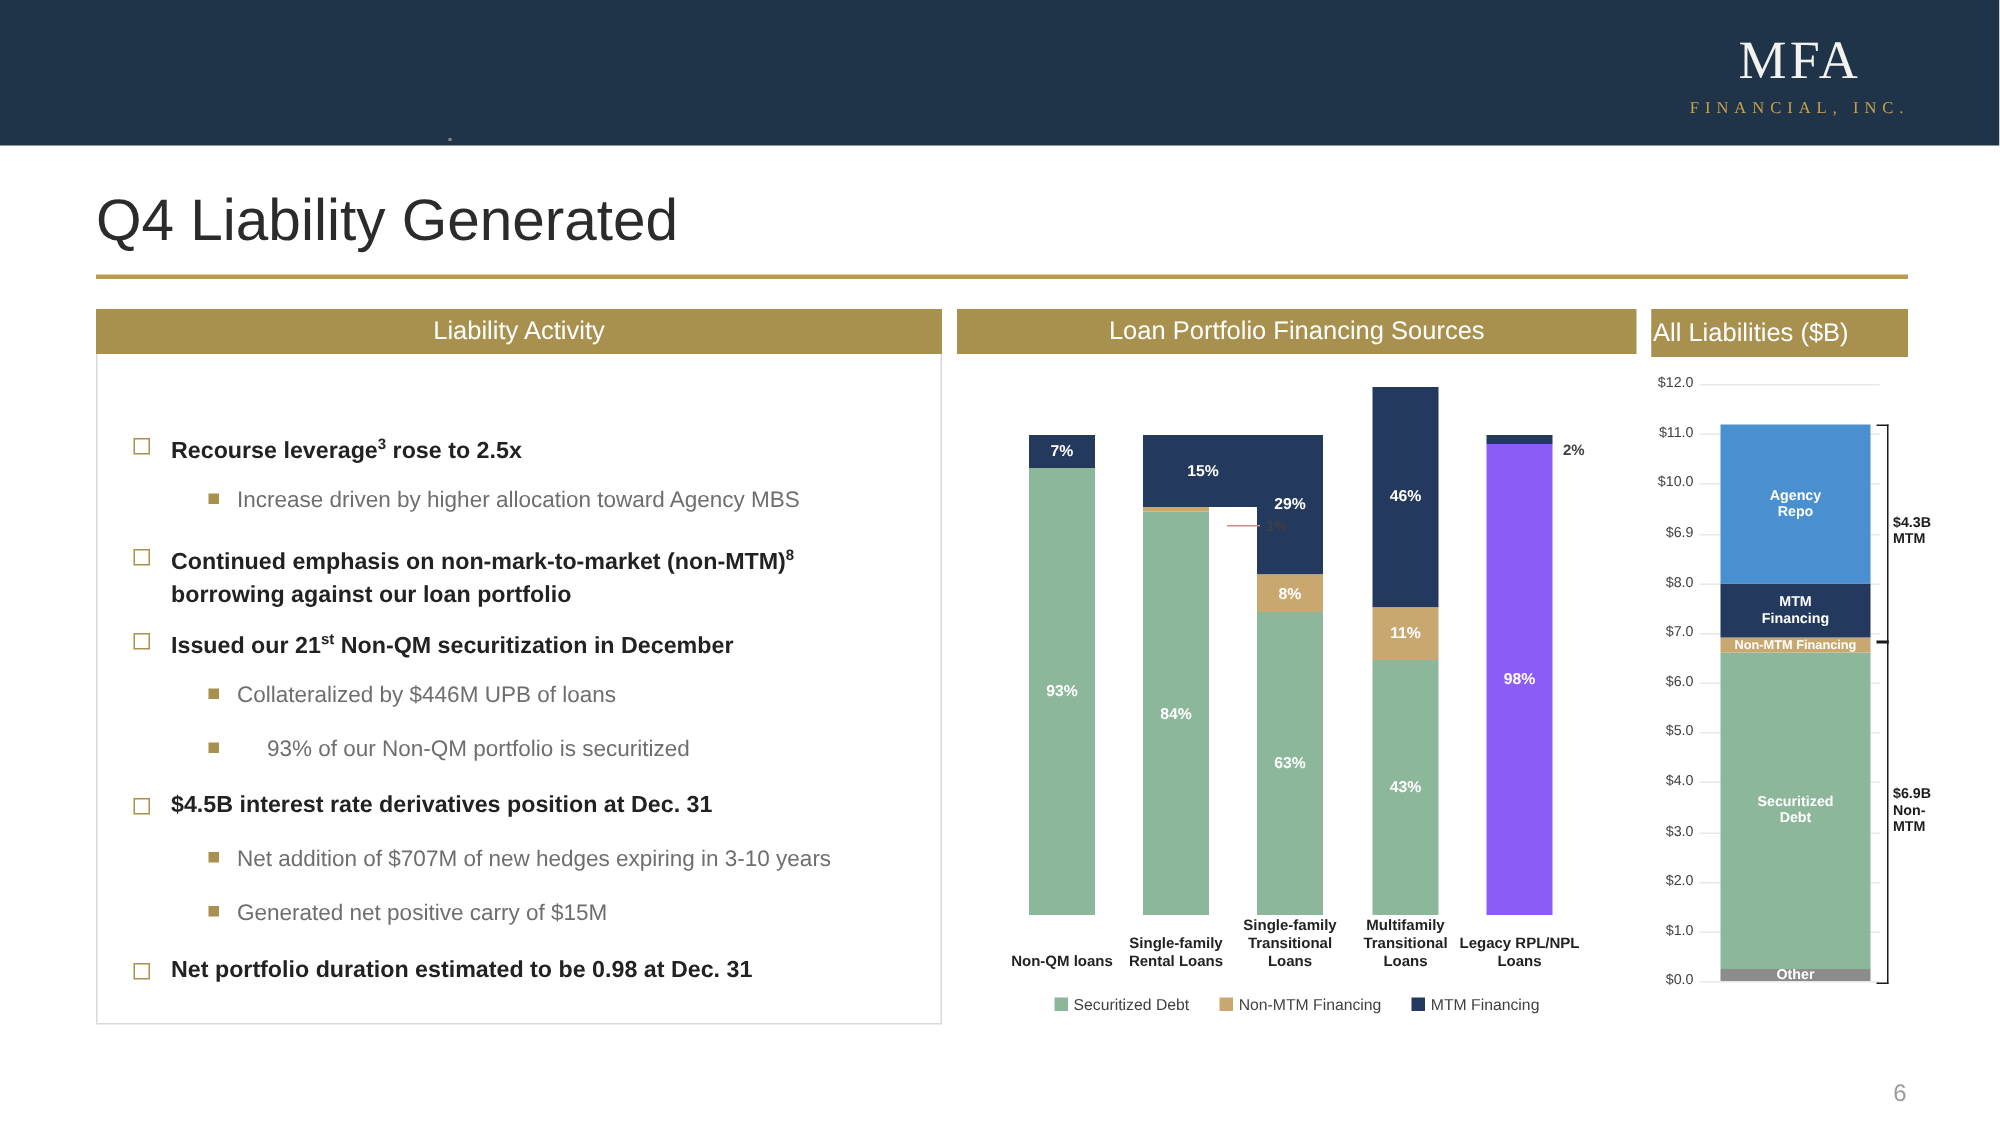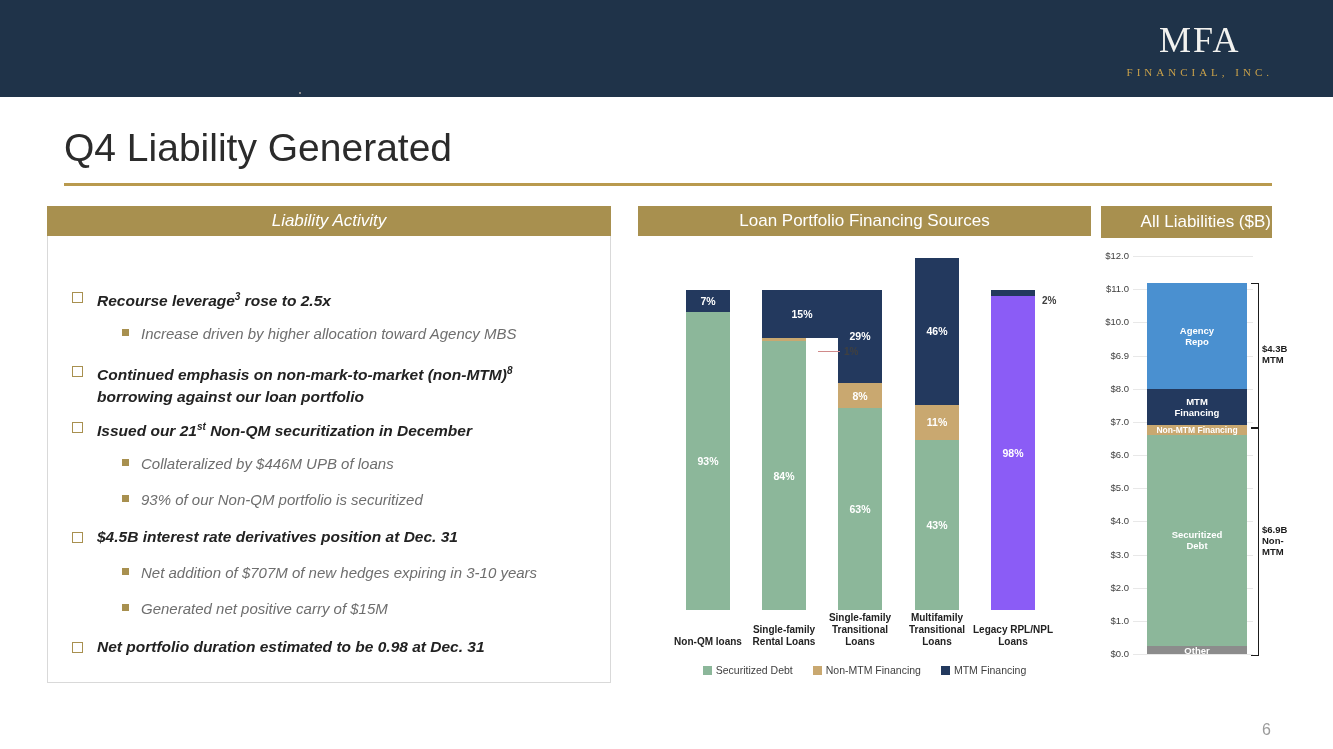--- a/index.html
+++ b/index.html
@@ -29,21 +29,21 @@
     position:absolute;left:64px;top:126px;
     font-size:39px;font-weight:400;color:#2b2b2b;
     font-family:"Liberation Sans", sans-serif;
     letter-spacing:0px;
   }
   .title-rule{
     position:absolute;left:64px;top:183px;width:1208px;height:3px;background:#b99a4e;
   }
 
   
-  .panel-left{position:absolute;left:47px;top:206px;width:564px;height:478px;font-style:italic;}
+  .panel-left{position:absolute;left:64px;top:206px;width:564px;height:478px;}
   .panel-head{
     background:#a8904f;color:#ffffff;text-align:center;
     font-size:17px;line-height:30px;height:30px;
   }
   .left-body{
     border:1px solid #d9d9d9;border-top:none;height:446px;background:#fff;
     position:relative;
   }
   .bullet{
     position:absolute;display:flex;align-items:flex-start;
@@ -79,21 +79,21 @@
   }
   .legend-mid i{display:inline-block;width:9px;height:9px;margin-right:4px;vertical-align:-1px;}
   .legend-mid span{margin:0 10px;}
   .callout{
     position:absolute;font-size:10px;color:#404040;font-weight:bold;
   }
 
   
   .panel-right{position:absolute;left:1101px;top:206px;width:171px;}
   .right-head{
-    background:#a8904f;color:#fff;text-align:right;font-size:17px;height:30px;line-height:30px;
+    background:#a8904f;color:#fff;text-align:left;font-size:17px;height:30px;line-height:30px;
     border:1px solid #a8904f;
   }
   .chart-right{position:relative;width:232px;height:440px;}
   .ytick{
     position:absolute;left:0;width:34px;text-align:right;font-size:9.5px;color:#404040;
   }
   .gridline{position:absolute;left:38px;width:120px;height:1px;background:#e8e8e8;}
   .rseg{position:absolute;left:52px;width:100px;}
   .rseg span{
     position:absolute;left:0;right:0;top:50%;transform:translateY(-50%);
@@ -141,21 +141,21 @@
     <div class="bullet" style="left:24px;top:180px;width:520px;">
       <div class="sq-open"></div>
       <div class="lvl1">Issued our 21<sup>st</sup> Non-QM securitization in December</div>
     </div>
 
     <div class="bullet" style="left:74px;top:217px;width:470px;">
       <div class="sq-solid"></div>
       <div class="lvl2">Collateralized by $446M UPB of loans</div>
     </div>
 
-    <div class="bullet" style="left:74px;top:253px;width:470px;">
+    <div class="bullet" style="left:74px;top:253px;width:470px;gap:20px;">
       <div class="sq-solid"></div>
       <div class="lvl2">93% of our Non-QM portfolio is securitized</div>
     </div>
 
     <div class="bullet" style="left:24px;top:290px;width:520px;">
       <div class="sq-open"></div>
       <div class="lvl1">$4.5B interest rate derivatives position at Dec. 31</div>
     </div>
 
     <div class="bullet" style="left:74px;top:326px;width:480px;">

